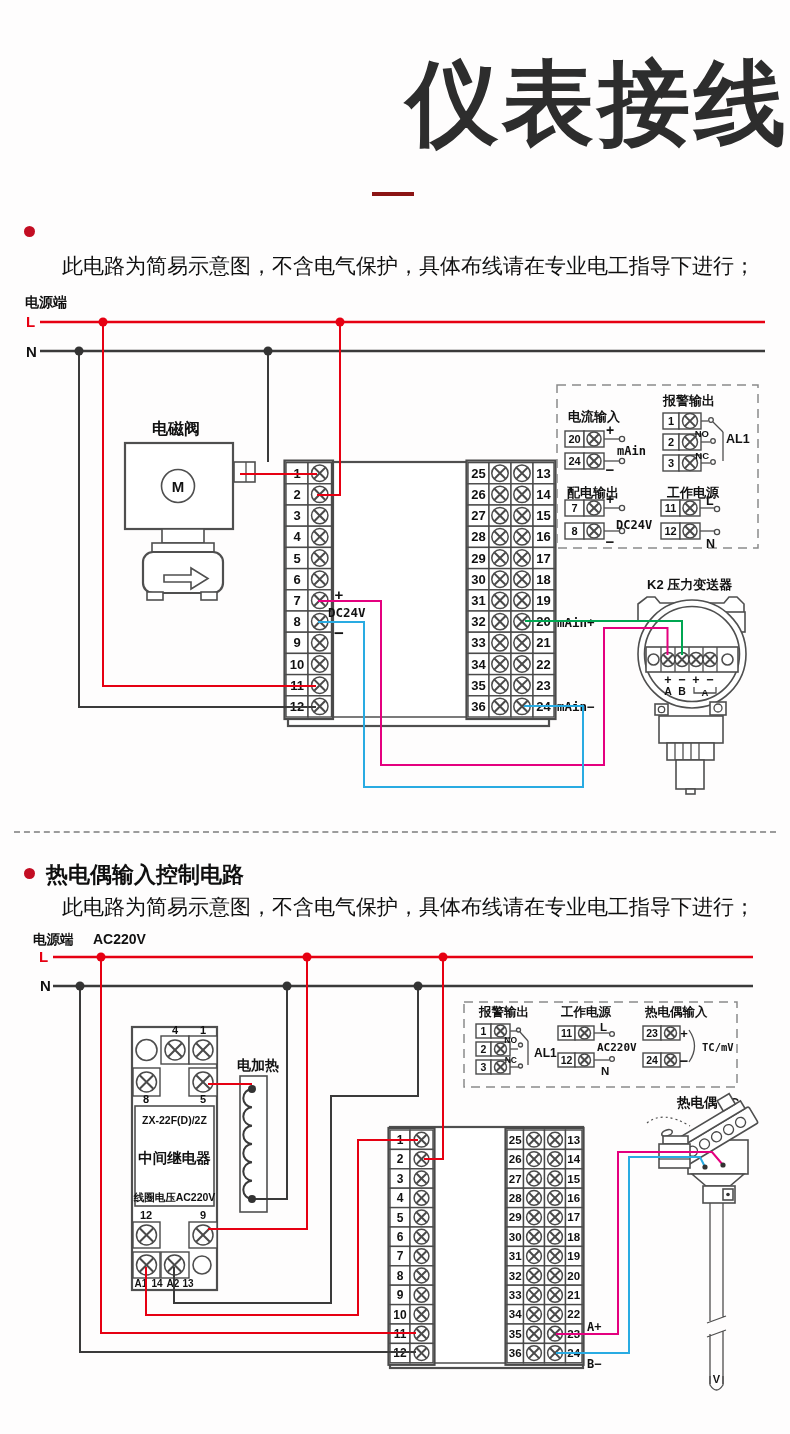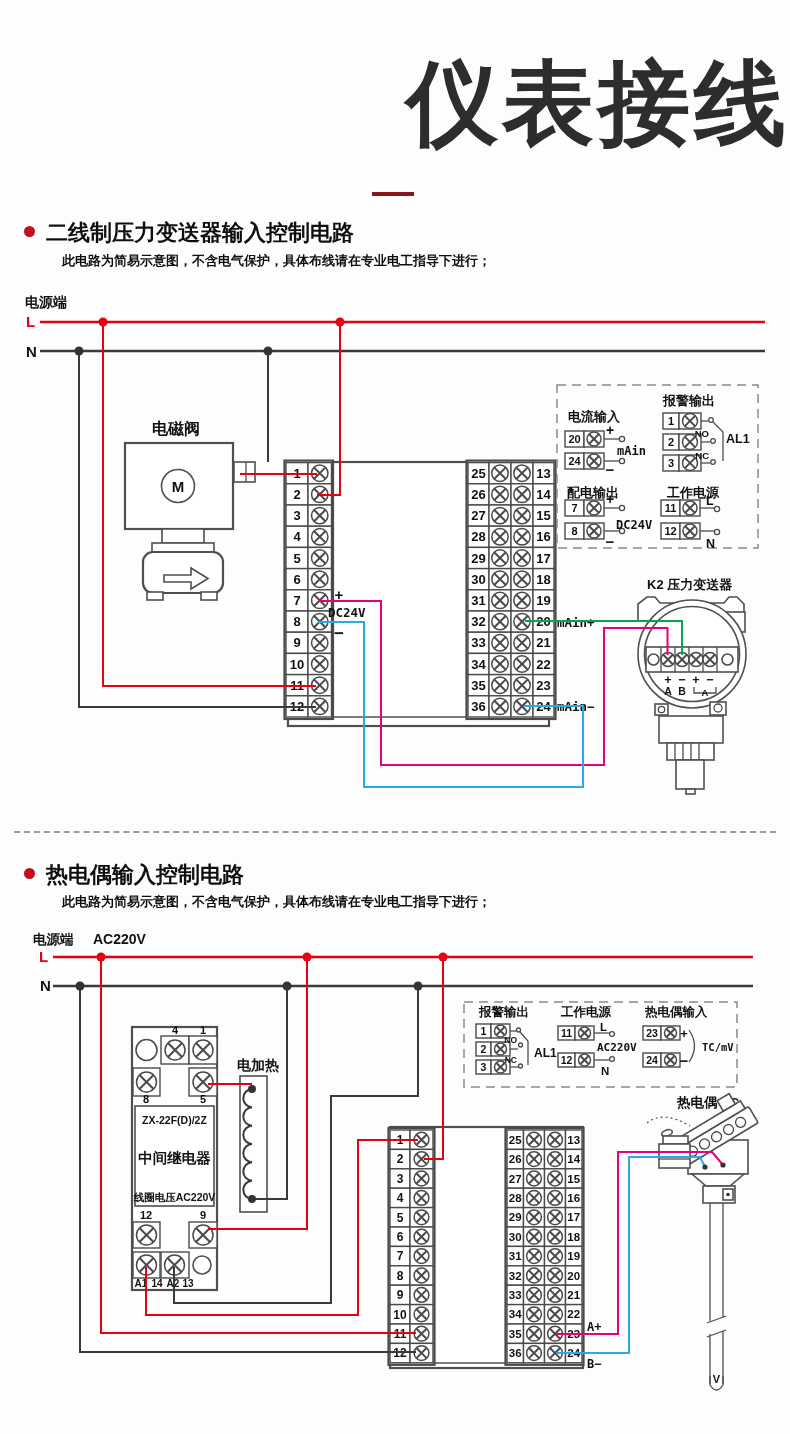--- a/index.html
+++ b/index.html
@@ -6,21 +6,21 @@
   .page{position:relative;width:790px;height:1434px;background:#fefdfd;overflow:hidden;
         font-family:"Liberation Sans","DejaVu Sans",sans-serif;}
   .abs{position:absolute;}
   .page-title{left:0;right:0;top:42px;text-align:right;font-size:92px;font-weight:bold;
               color:#2d2d2d;letter-spacing:4px;}
   .title-dash{left:372px;top:192px;width:42px;height:4px;background:#8b1414;}
   .bullet{width:11px;height:11px;border-radius:50%;background:#c30d23;}
   .b1{left:24px;top:226px;} .b2{left:24px;top:868px;}
   .sec-head{font-size:22px;font-weight:bold;color:#0f0f0f;white-space:nowrap;}
   .h1{left:46px;top:218px;} .h2{left:46px;top:860px;}
-  .sec-sub{font-size:13px;font-weight:bold;color:#0f0f0f;white-space:nowrap;}
+  .sec-sub{font-size:21px;font-weight:normal;color:#0f0f0f;white-space:nowrap;}
   .sub1{left:62px;top:252px;} .sub2{left:62px;top:893px;}
   .divider{left:14px;top:831px;width:762px;height:0;border-top:2px dashed #9c9c9c;}
   svg{position:absolute;left:0;top:0;}
   
   .st{font-family:"Liberation Sans","DejaVu Sans",sans-serif;fill:#111;}
   .mo{font-family:"DejaVu Sans Mono",monospace;}
   .b{font-weight:bold;} .mid{text-anchor:middle;} .end{text-anchor:end;}
   .red{fill:#e60012;}
   
   .o1{fill:#fff;stroke:#4f4f4f;stroke-width:1.6;}
@@ -45,21 +45,20 @@
 </style>
 </head>
 <body>
 
 <div class="page">
 
   <div class="abs page-title">仪表接线</div>
   <div class="abs title-dash"></div>
 
   <div class="abs bullet b1"></div>
-  <div class="abs sec-head h1">二线制压力变送器输入控制电路</div>
   <div class="abs sec-sub sub1">此电路为简易示意图，不含电气保护，具体布线请在专业电工指导下进行；</div>
 
   <div class="abs divider"></div>
 
   <div class="abs bullet b2"></div>
   <div class="abs sec-head h2">热电偶输入控制电路</div>
   <div class="abs sec-sub sub2">此电路为简易示意图，不含电气保护，具体布线请在专业电工指导下进行；</div>
 
   <svg width="790" height="1434" viewBox="0 0 790 1434">
 

